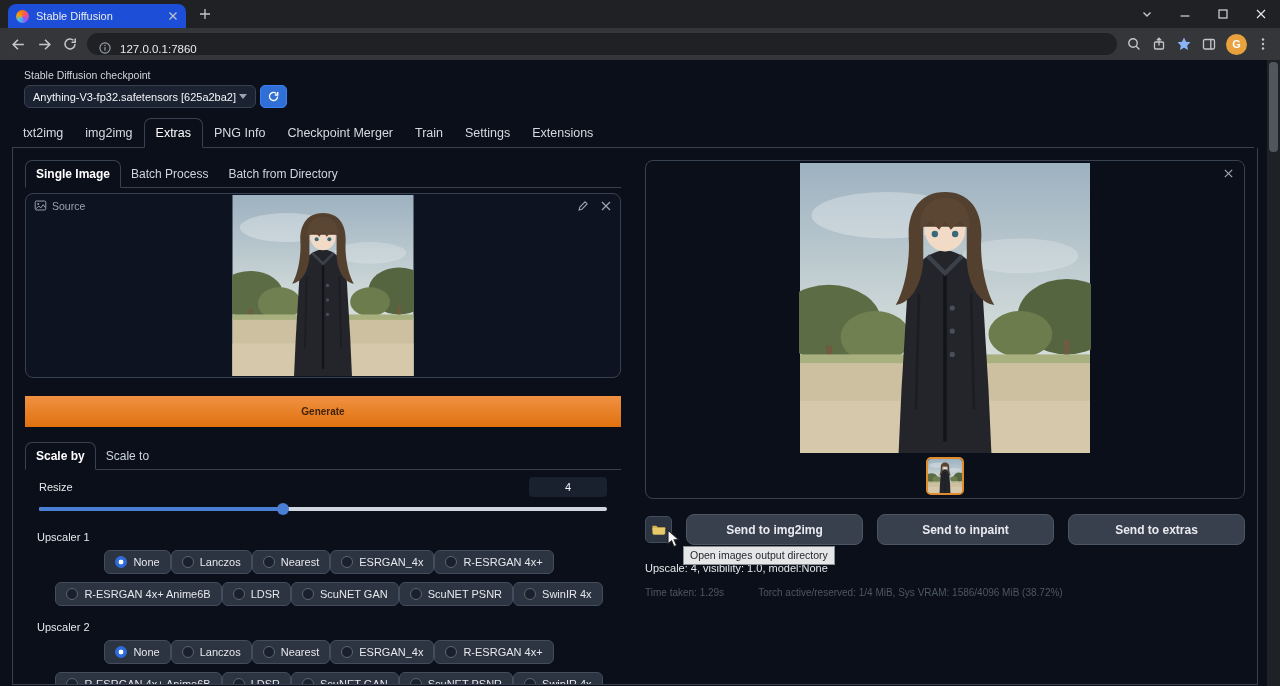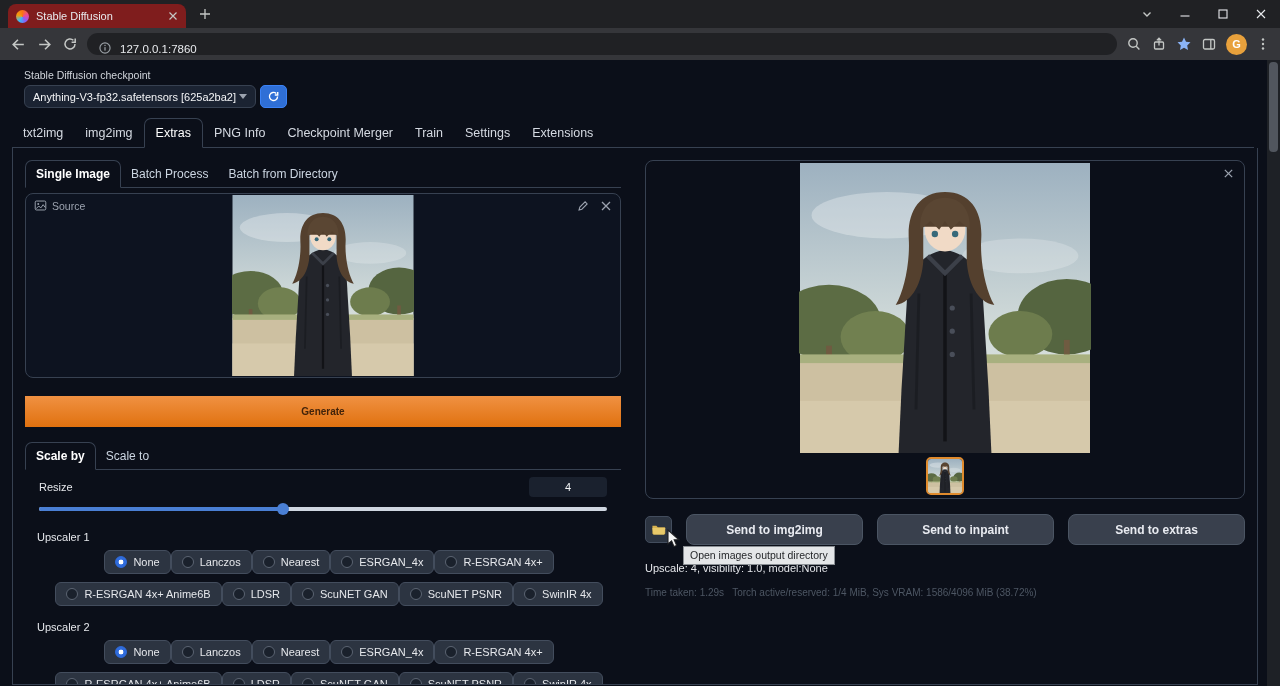--- a/index.html
+++ b/index.html
@@ -1,21 +1,21 @@
 <!DOCTYPE html>
 <html><head>
 <meta charset="utf-8">
 <style>
   * { box-sizing: border-box; margin: 0; padding: 0; }
   html,body { width:1280px; height:686px; overflow:hidden; }
   body { font-family:"Liberation Sans", sans-serif; background:#0b0f19; position:relative; }
 
   
   .tabstrip { height:28px; background:#202124; display:flex; align-items:flex-end; padding-left:8px; }
-  .btab { width:178px; height:24px; background:#7f1d1d; border-radius:8px 8px 0 0;
+  .btab { width:178px; height:24px; background:#1d4ed8; border-radius:8px 8px 0 0;
           display:flex; align-items:center; gap:7px; padding:2px 8px; color:#e8eaed; font-size:11px; }
   .favicon { width:13px; height:13px; border-radius:50%;
              background:conic-gradient(#f97316,#ec4899,#8b5cf6,#38bdf8,#f59e0b,#f97316); flex:none; }
   .btab-title { flex:1; white-space:nowrap; overflow:hidden; }
   .icon-btn { display:flex; align-items:center; justify-content:center; }
   .newtab { width:26px; height:24px; align-self:center; margin-left:6px; }
   .strip-sp { flex:1; }
   .winbtn { width:38px; height:28px; display:flex; align-items:center; justify-content:center; }
   .toolbar { height:32px; background:#35363a; display:flex; align-items:center; gap:9px; padding:0 10px; }
   .urlbar { flex:1; height:22px; background:#202124; border-radius:12px; display:flex; align-items:flex-end;
@@ -94,21 +94,21 @@
                background:#0d1320; }
   .thumb-img { width:34px; height:34px; display:block; }
 
   .send-row { margin-top:15px; display:flex; gap:14px; align-items:center; }
   .folder-btn { width:27px; height:27px; background:#2c3441; border:1px solid #434d5d; border-radius:5px;
                 display:flex; align-items:center; justify-content:center; flex:none; }
   .send-btn { flex:1; height:31px; background:#39404d; border:1px solid #4b5563; border-radius:8px;
               color:#e8eaf0; font-size:12px; font-weight:600; font-family:inherit; }
 
   .result-info { margin-top:17px; font-size:11px; color:#e5e7eb; }
-  .footer-info { margin-top:13px; display:flex; gap:8px; font-size:10px; color:#4d5663; white-space:nowrap; }
+  .footer-info { margin-top:13px; display:flex; gap:34px; font-size:10px; color:#4d5663; white-space:nowrap; }
 
   .tooltip { position:absolute; left:683px; top:486px; background:#e4e6e8; border:1px solid #8a8f94;
              color:#26282b; font-size:10.5px; padding:2px 6px 3px; white-space:nowrap; z-index:40; }
   .cursor { position:absolute; left:667px; top:469px; z-index:50; }
 
   .page-scrollbar { position:absolute; top:0; right:0; width:13px; height:100%; background:#1e2126; z-index:30; }
   .sb-thumb { position:absolute; top:2px; left:2px; width:9px; height:90px; border-radius:4px; background:#51565e; }
 </style>
 </head>
 <body>

